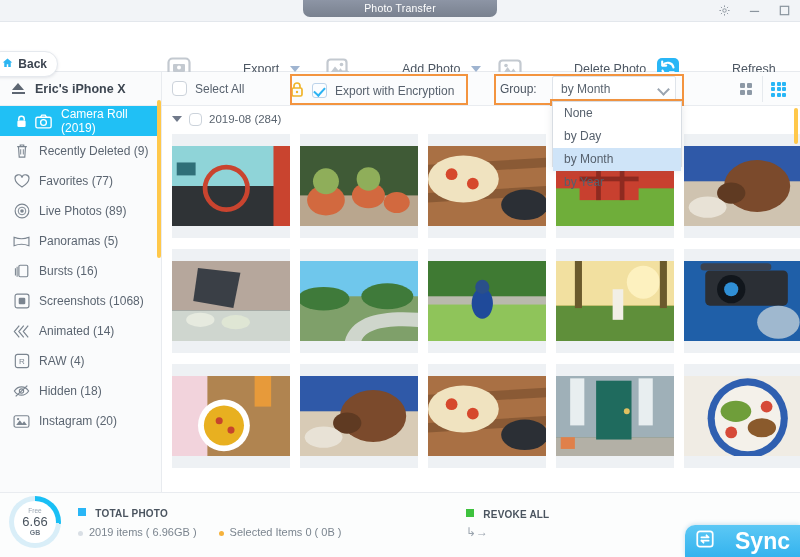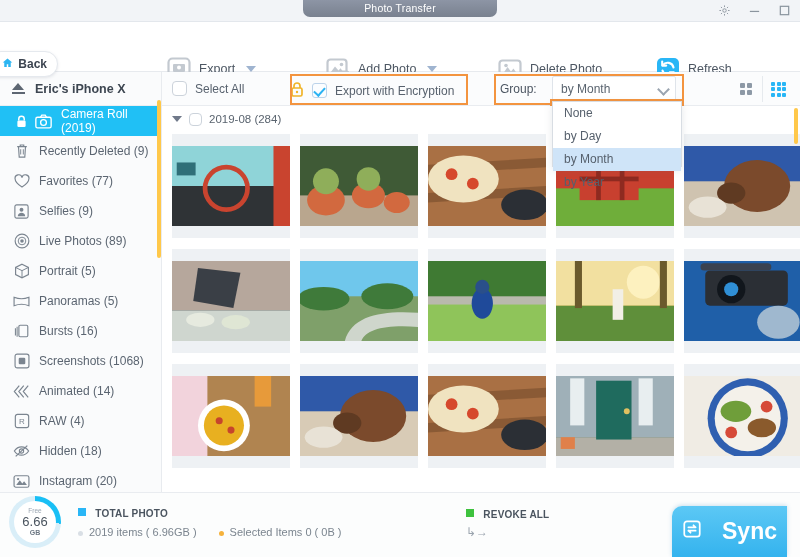--- a/index.html
+++ b/index.html
@@ -40,21 +40,21 @@
     box-shadow:0 1px 3px rgba(120,130,145,.18);
     display:flex; align-items:center; justify-content:flex-end;
     padding-right:10px; gap:4px; z-index:4;
   }
   .back-btn .lbl { font-size:12px; font-weight:bold; color:#3c4450; }
 
   .tb-item {
     position:absolute; top:30px; height:34px;
     display:flex; align-items:center; gap:7px; cursor:pointer;
   }
-  .tb-item .lbl { font-size:12.5px; color:#4c5662; }
+  .tb-item .lbl { font-size:12.5px; color:#4c5662;margin-left:44px; }
   .tb-caret { width:0;height:0;border-left:5px solid transparent;border-right:5px solid transparent;border-top:6px solid #9fb4d0; margin-left:4px; }
   #tb-export { left:166px; }
   #tb-add    { left:325px; }
   #tb-del    { left:497px; }
   #tb-refresh{ left:655px; }
 
   .icon-sq { width:26px; height:26px; }
 
   
   .subbar {
@@ -181,21 +181,21 @@
   .hdr-t { font-size:10px; font-weight:bold; color:#4a545f; letter-spacing:.2px; }
   .line2 { margin-top:6px; font-size:11px; color:#7b858f; display:flex; gap:22px; align-items:center; }
   .dot { width:5px; height:5px; border-radius:50%; display:inline-block; margin-right:6px; }
 
   .revoke { position:absolute; left:466px; top:14px; }
   .revoke .arrow { margin-top:4px; color:#9aa4ae; font-size:12px; }
   .addel { position:absolute; left:538px; top:13px; font-size:11px; color:#78828d; line-height:19px; }
   .addel .pm { color:#8a939d; display:inline-block; width:12px; }
 
   .sync {
-    position:absolute; right:13px; bottom:0px; width:115px; height:51px;
+    position:absolute; right:0px; bottom:0px; width:115px; height:32px;
     background:linear-gradient(#5cc8f5,#34b3ee);
     border-radius:10px 0 0 0;
     display:flex; align-items:center; justify-content:center; gap:20px;
     color:#fff; font-size:23px; font-weight:bold;
     box-shadow:0 -1px 4px rgba(60,140,190,.25);
     cursor:pointer;
   }
 </style>
 </head>
 <body>
@@ -381,51 +381,32 @@
 
   <div class="nav-item">
     <span class="ico">
       <svg width="16" height="15" viewBox="0 0 18 16">
           <path d="M9 14.2S1.3 9.6 1.3 5.3A3.7 3.7 0 0 1 9 3.6a3.7 3.7 0 0 1 7.7 1.7c0 4.3-7.7 8.9-7.7 8.9z" fill="none" stroke="#7b8590" stroke-width="1.3"></path>
         </svg>
     </span>
     <span>Favorites (77)</span>
   </div>
 
-  <div class="nav-item">
-    <span class="ico">
-      <svg width="15" height="15" viewBox="0 0 17 17">
-          <rect x="1" y="1" width="15" height="15" rx="2" fill="none" stroke="#7b8590" stroke-width="1.3"></rect>
-          <circle cx="8.5" cy="6.5" r="2.2" fill="#7b8590"></circle>
-          <path d="M4.3 14c0-2.5 1.9-4 4.2-4s4.2 1.5 4.2 4" fill="#7b8590"></path>
-        </svg>
-    </span>
-    <span>Selfies (9)</span>
-  </div>
 
   <div class="nav-item">
     <span class="ico">
       <svg width="16" height="16" viewBox="0 0 18 18">
           <circle cx="9" cy="9" r="7.7" fill="none" stroke="#7b8590" stroke-width="1.3"></circle>
           <circle cx="9" cy="9" r="4.3" fill="none" stroke="#7b8590" stroke-width="1.1"></circle>
           <circle cx="9" cy="9" r="2" fill="#7b8590"></circle>
         </svg>
     </span>
     <span>Live Photos (89)</span>
   </div>
 
-  <div class="nav-item">
-    <span class="ico">
-      <svg width="16" height="16" viewBox="0 0 18 18">
-          <path d="M9 1.3 16.2 5v8L9 16.7 1.8 13V5z" fill="none" stroke="#7b8590" stroke-width="1.3"></path>
-          <path d="M1.8 5 9 8.6 16.2 5M9 8.6v8.1" fill="none" stroke="#7b8590" stroke-width="1.1"></path>
-        </svg>
-    </span>
-    <span>Portrait (5)</span>
-  </div>
 
   <div class="nav-item">
     <span class="ico">
       <svg width="17" height="13" viewBox="0 0 19 14">
           <path d="M1.2 2.3c6 2.4 10.6 2.4 16.6 0v9.4c-6-2.4-10.6-2.4-16.6 0z" fill="none" stroke="#7b8590" stroke-width="1.3"></path>
         </svg>
     </span>
     <span>Panoramas (5)</span>
   </div>
 

